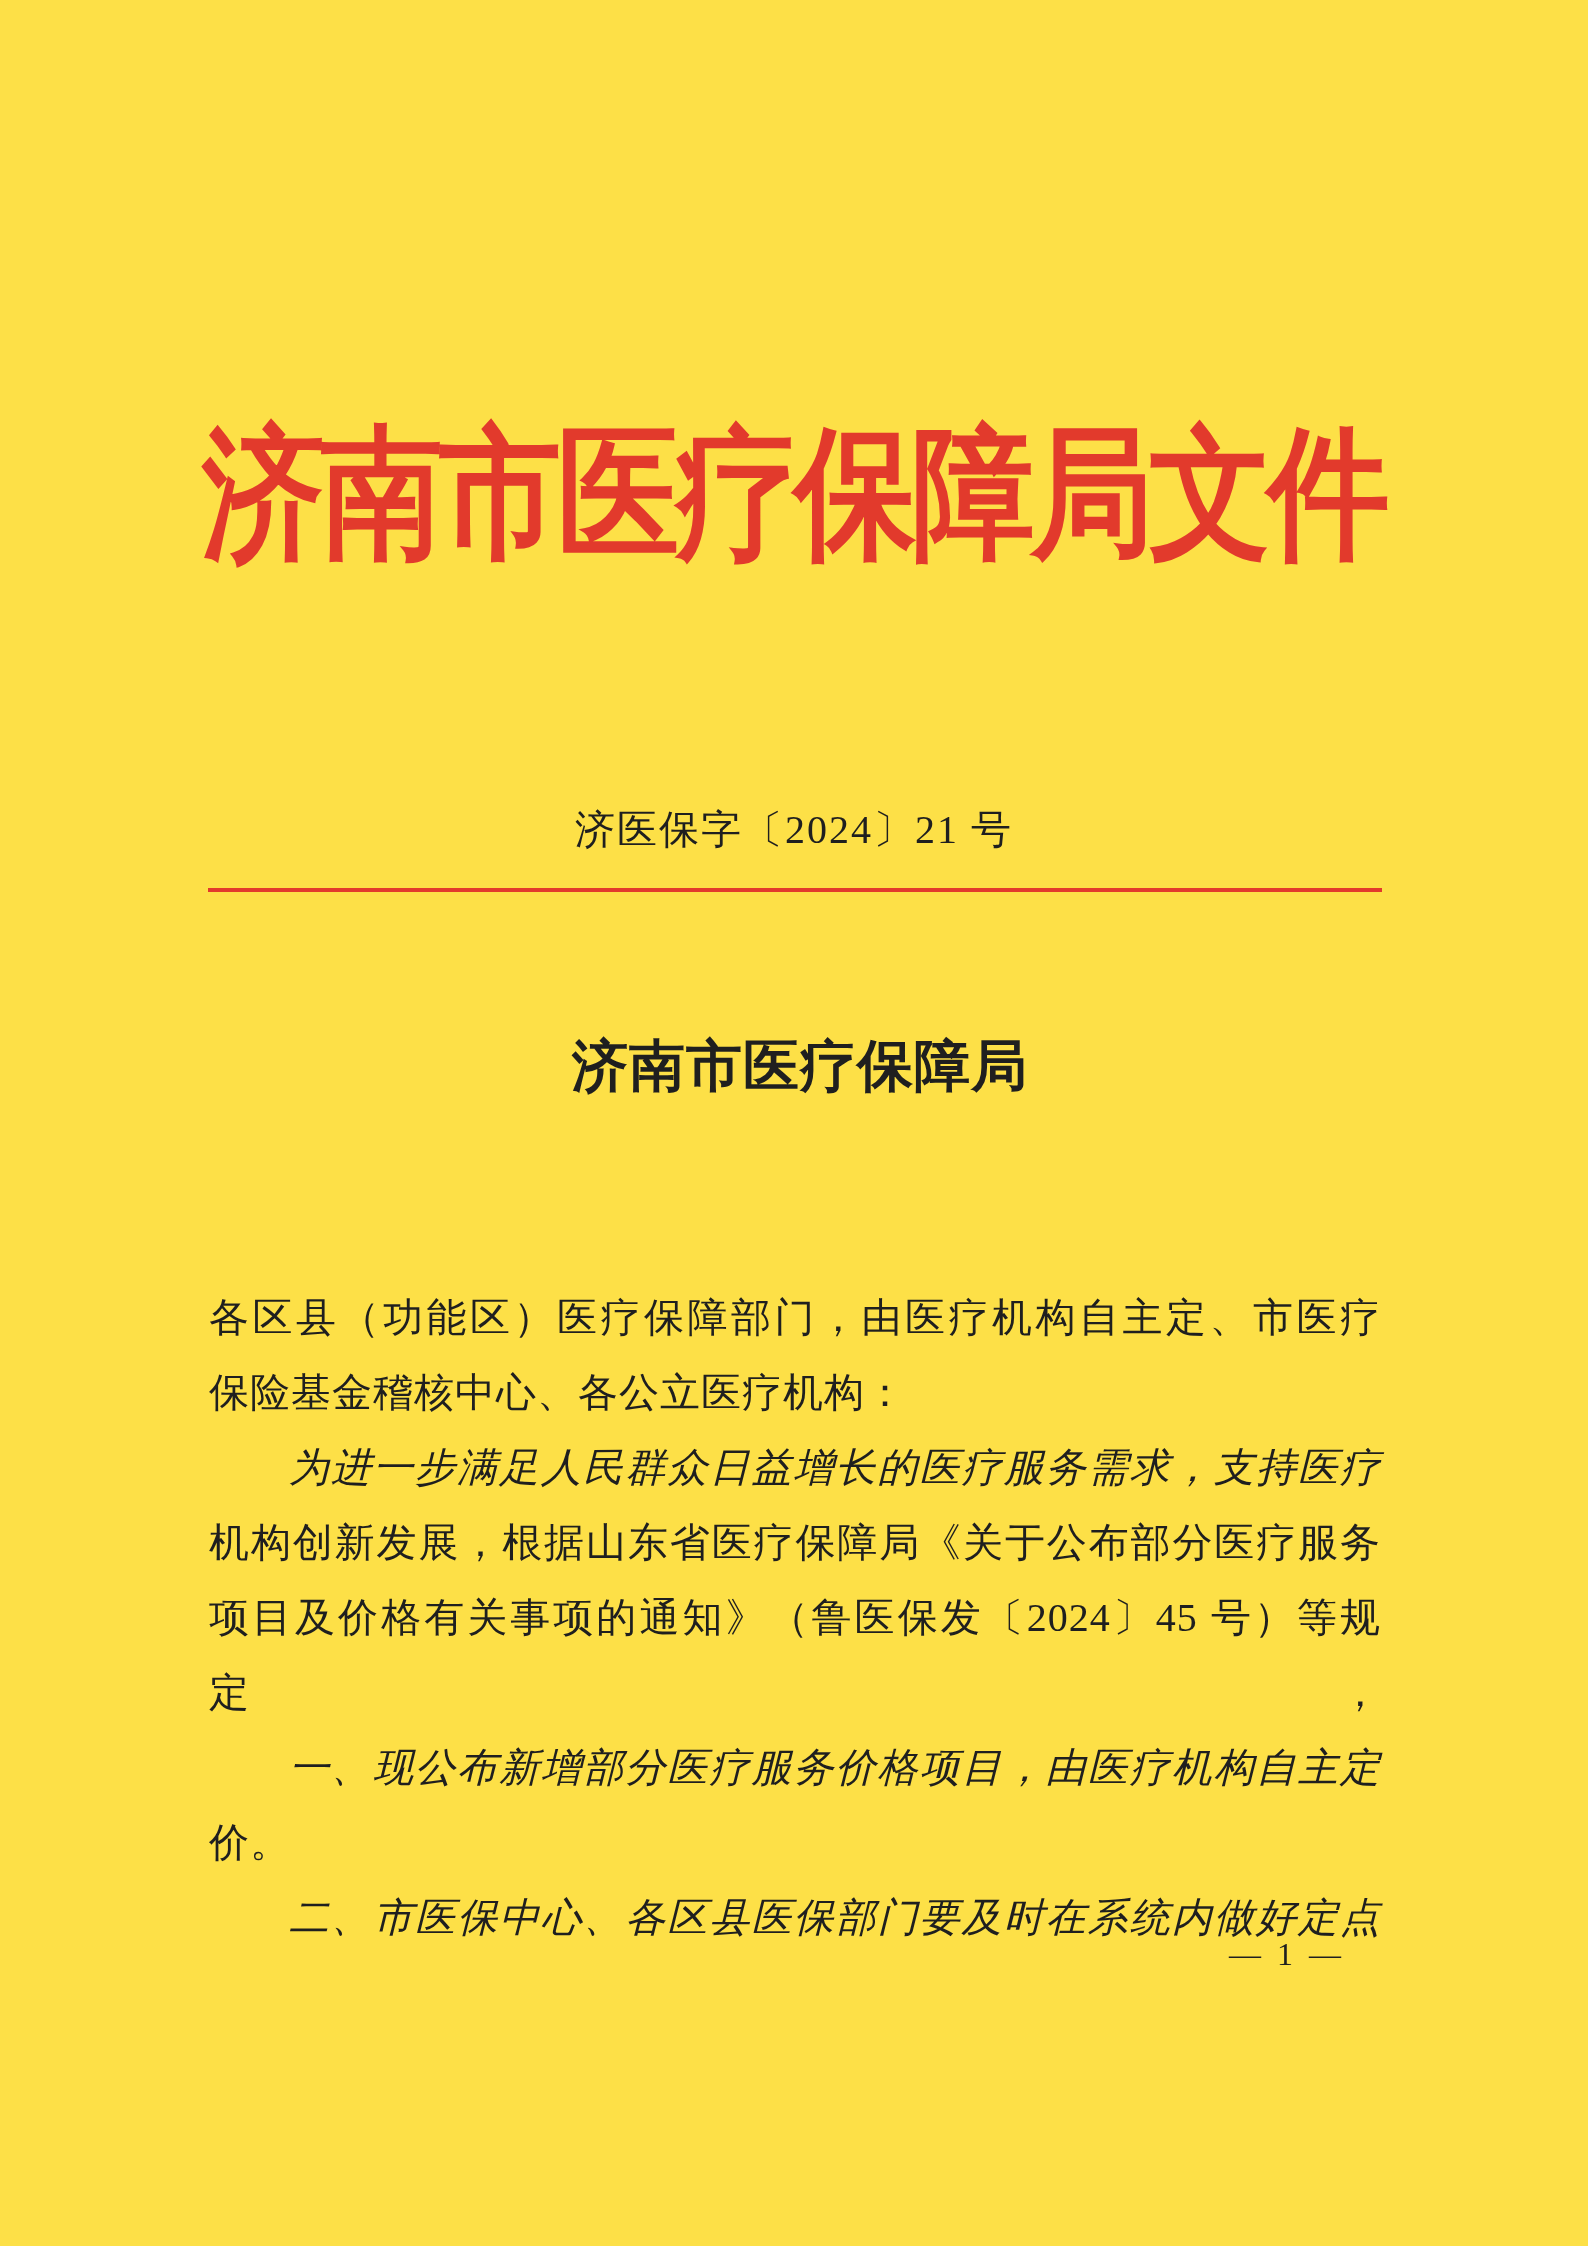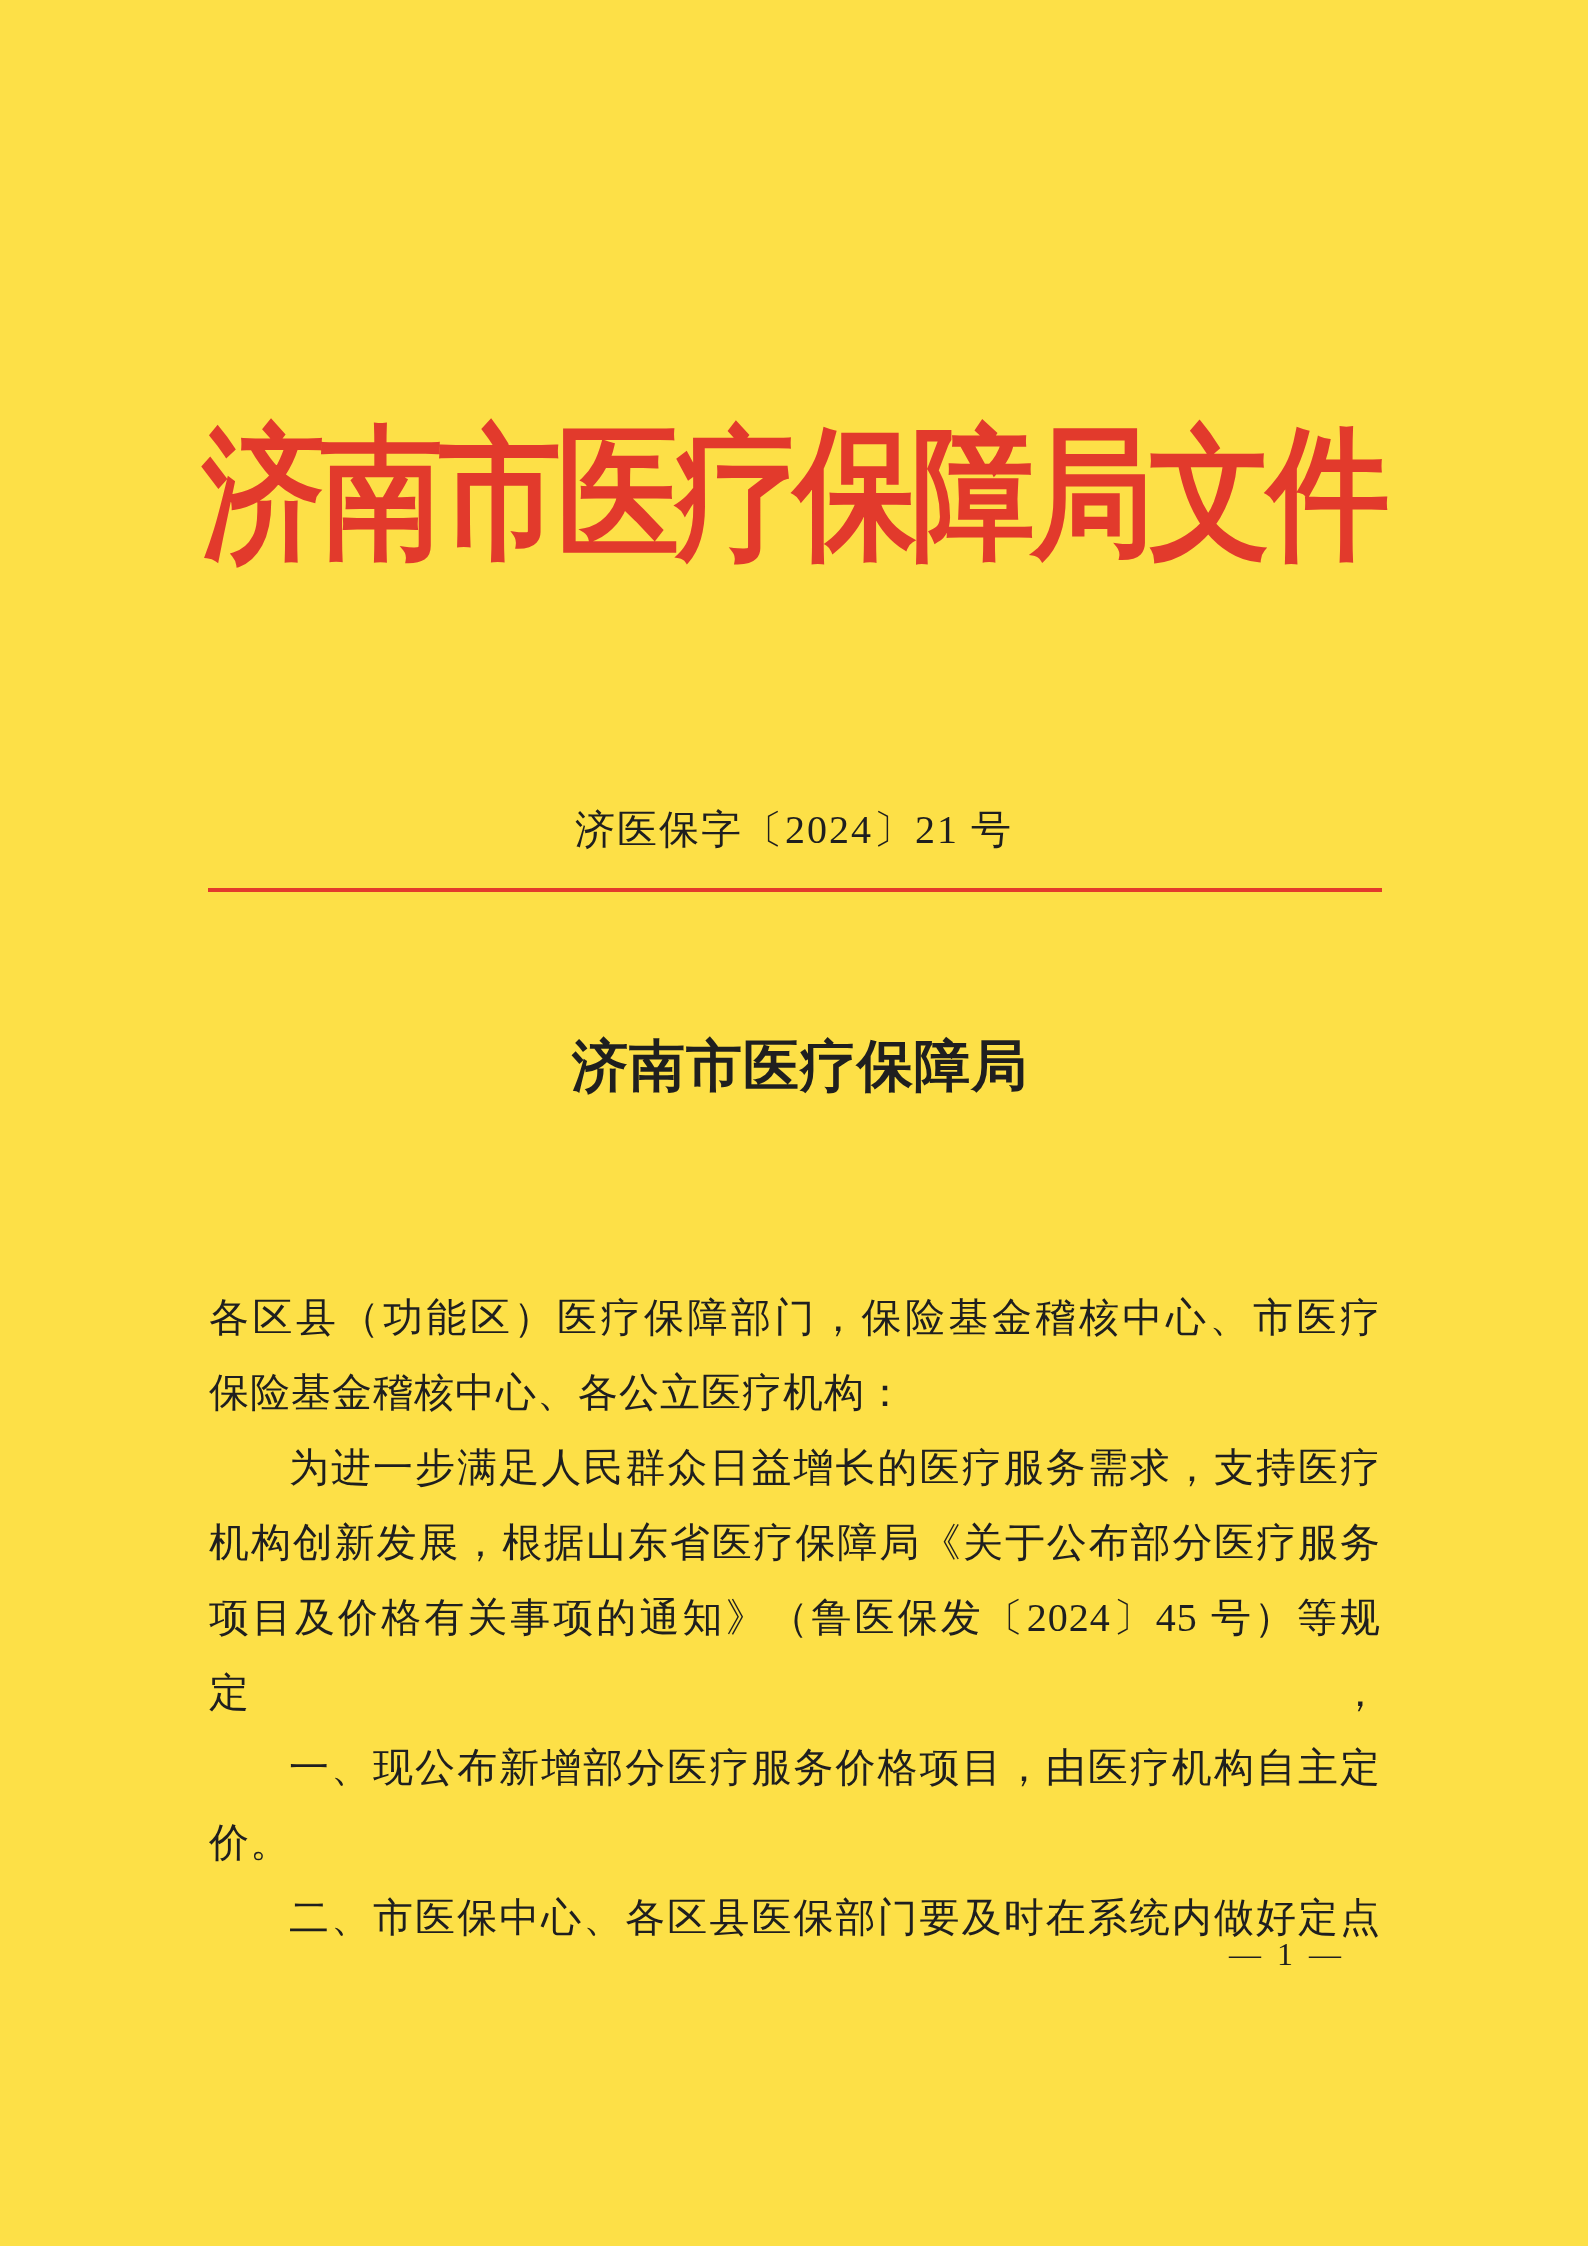--- a/index.html
+++ b/index.html
@@ -72,21 +72,21 @@
   .body-line {
     white-space: nowrap;
     text-align: left;
   }
   .body-line.fill {
     white-space: normal;
     text-align: justify;
     text-align-last: justify;
     text-justify: inter-character;
   }
-  .body-line.indent { text-indent: 2em; }
+  .body-line.indent { text-indent: 2em; font-style: italic; }
   .page-number {
     position: absolute;
     top: 1936px;
     right: 243px;
     font-size: 32px;
     letter-spacing: 4px;
     white-space: nowrap;
   }
 </style>
 </head>
@@ -99,21 +99,21 @@
   <div class="doc-number">济医保字〔2024〕21 号</div>
 
   <div class="red-divider"></div>
 
   <div class="doc-title">
     <div class="doc-title-line">济南市医疗保障局</div>
   </div>
 
   <div class="body-text">
 
-  <div class="body-line fill">各区县（功能区）医疗保障部门，保险基金稽核中心、市医疗</div>
+  <div class="body-line fill">各区县（功能区）医疗保障部门，由医疗机构自主定、市医疗</div>
       <div class="body-line">保险基金稽核中心、各公立医疗机构：</div>
       <div class="body-line indent fill">为进一步满足人民群众日益增长的医疗服务需求，支持医疗</div>
       <div class="body-line fill">机构创新发展，根据山东省医疗保障局《关于公布部分医疗服务</div>
       <div class="body-line fill">项目及价格有关事项的通知》（鲁医保发〔2024〕45 号）等规定，</div>
       <div class="body-line indent fill">一、现公布新增部分医疗服务价格项目，由医疗机构自主定</div>
       <div class="body-line">价。</div>
       <div class="body-line indent fill">二、市医保中心、各区县医保部门要及时在系统内做好定点</div>
     </div>
 
   <div class="page-number">— 1 —</div>

